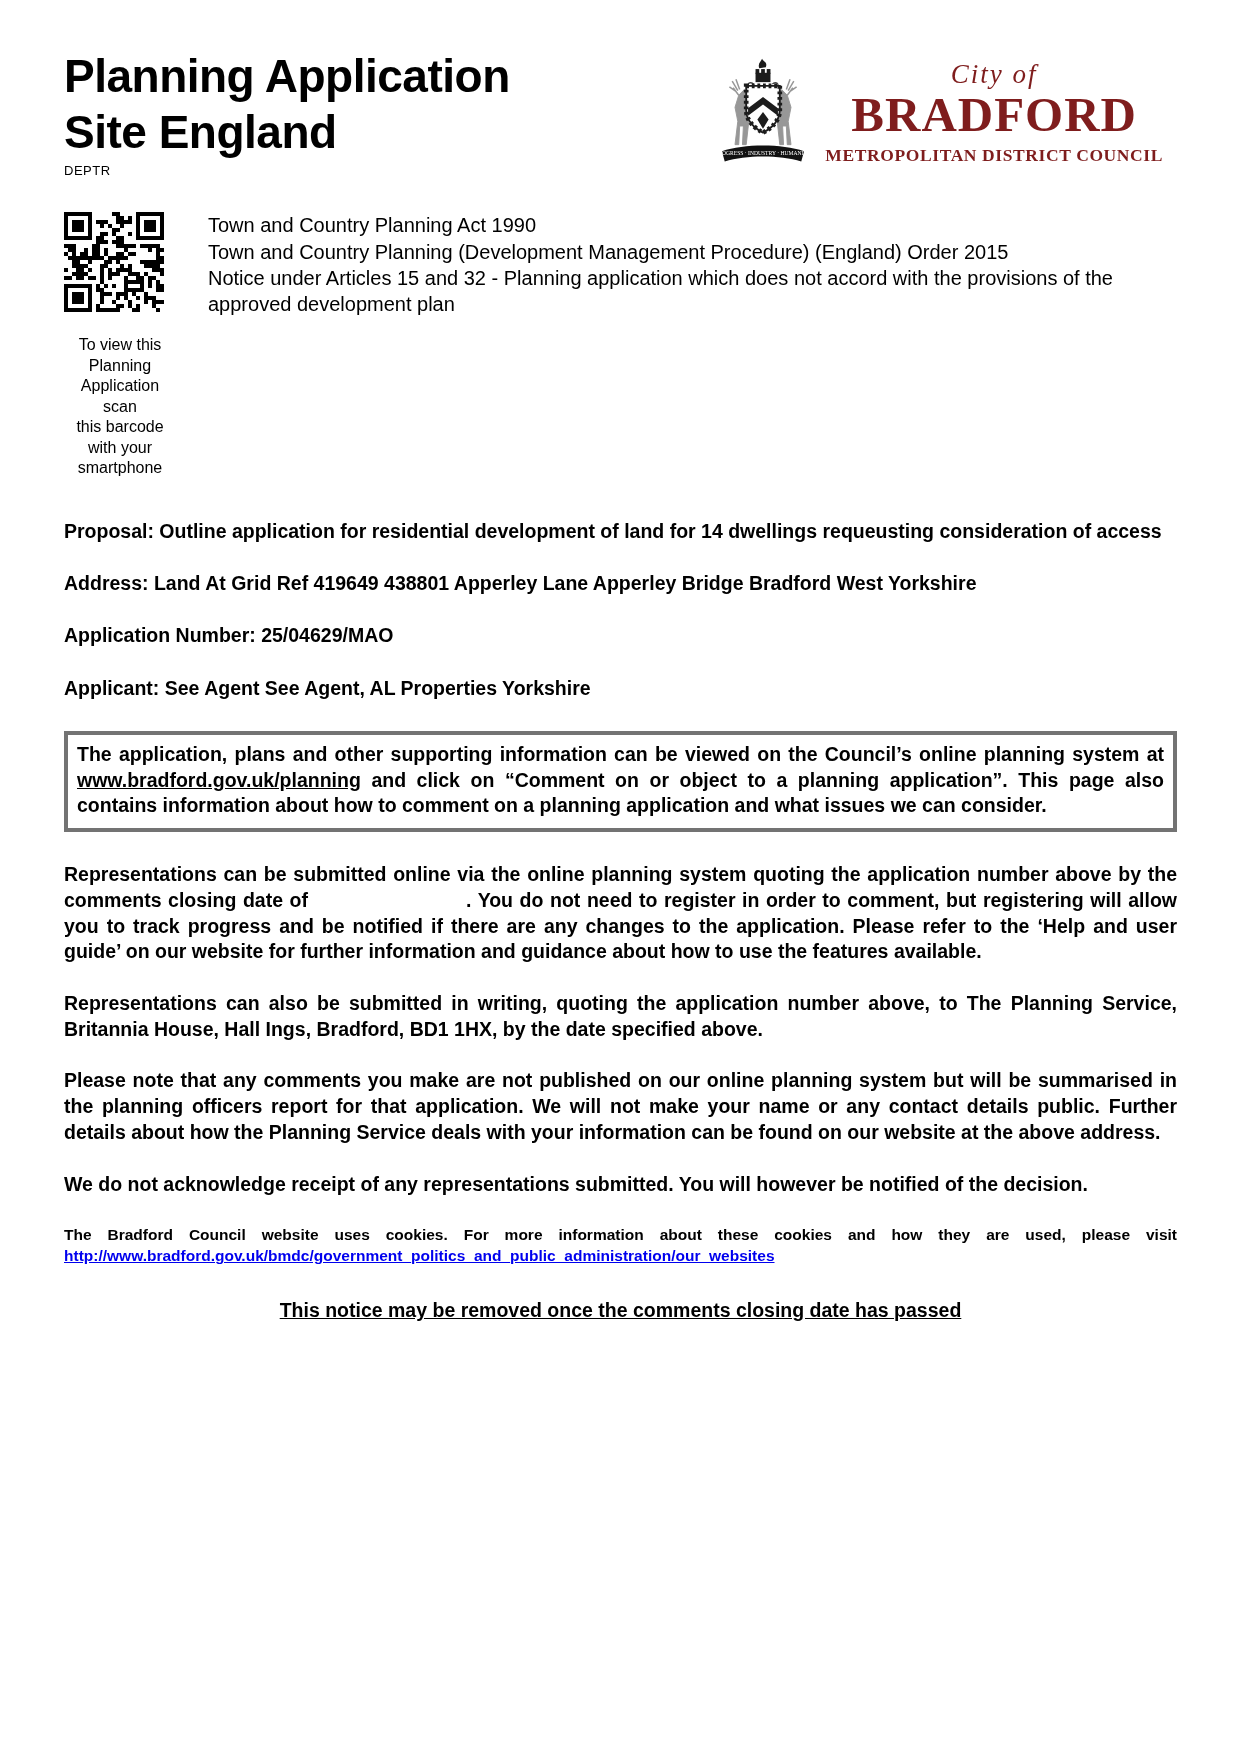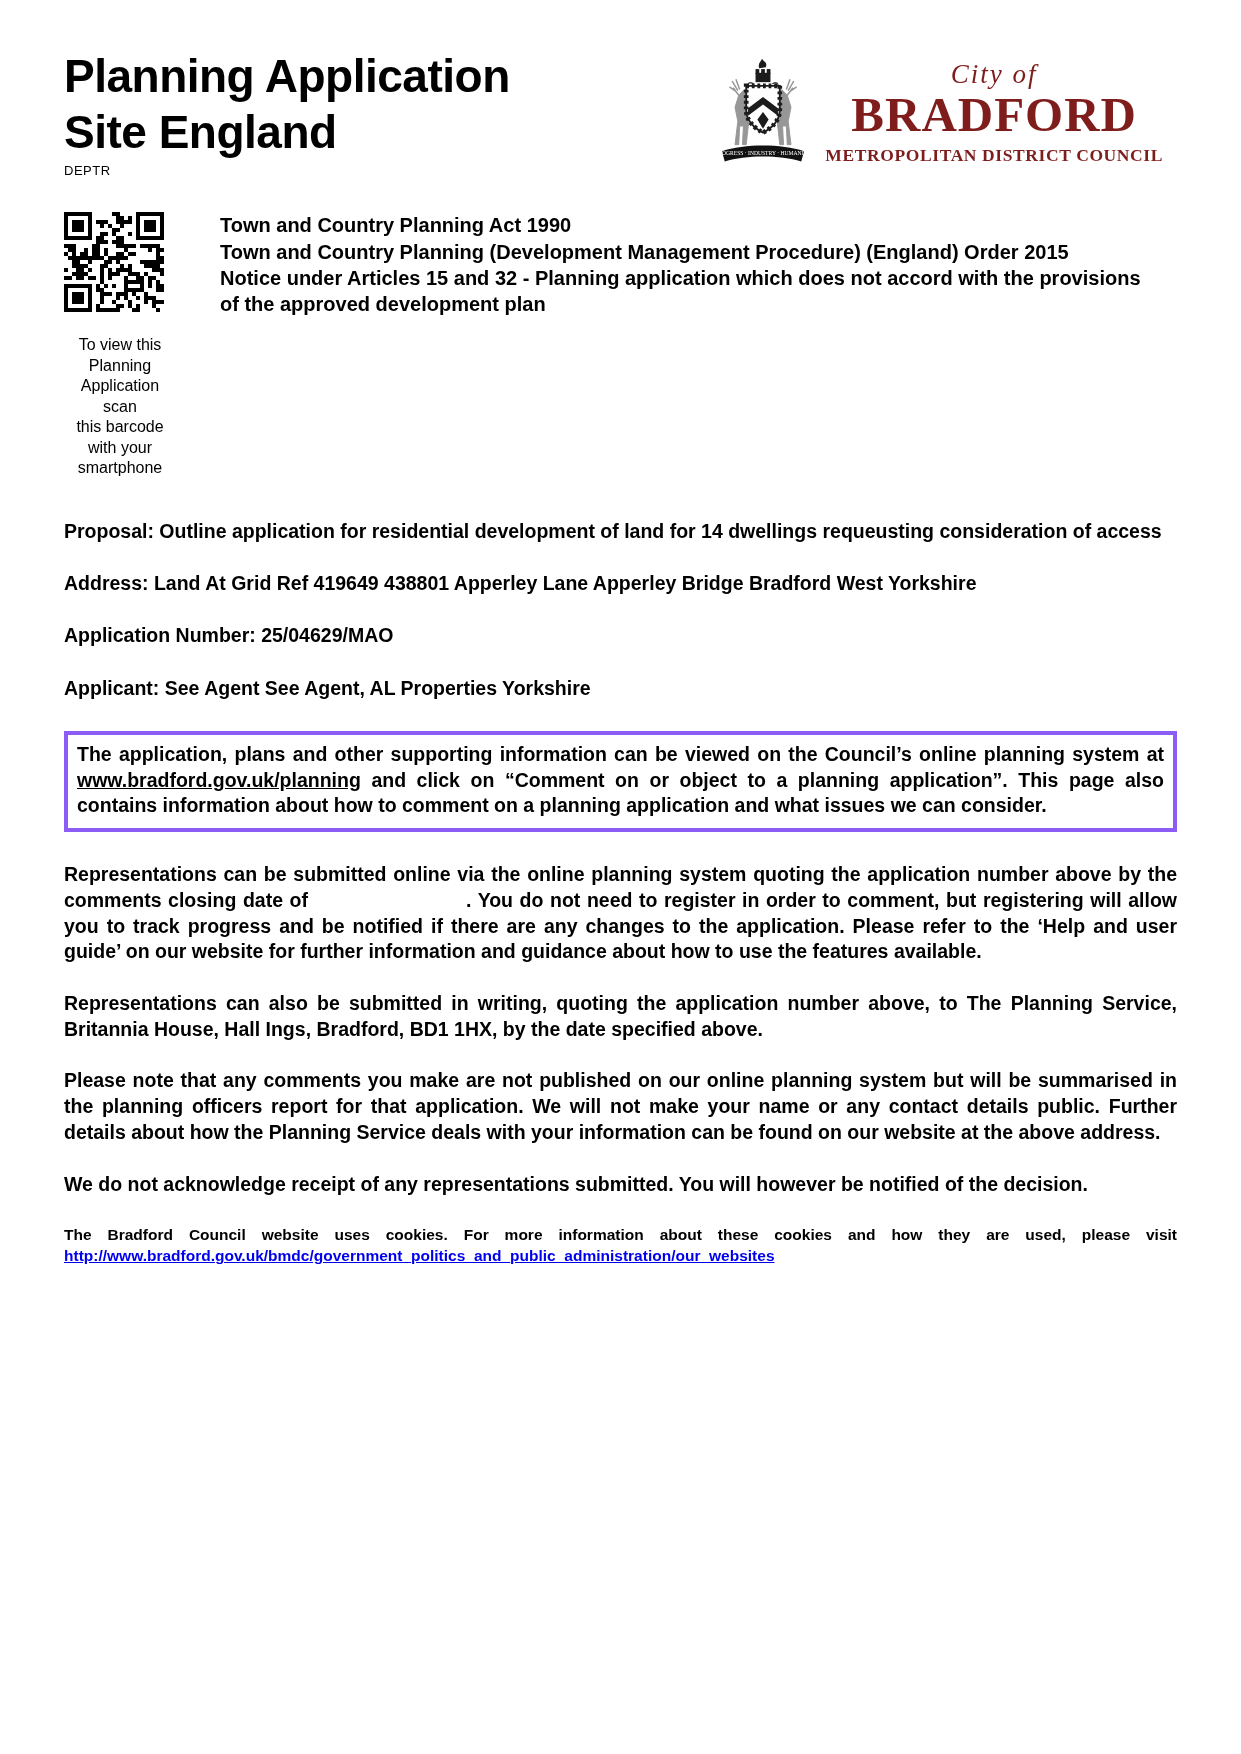--- a/index.html
+++ b/index.html
@@ -73,38 +73,38 @@
     text-align: center;
   }
   .qr-svg { width: 100px; height: 100px; display: block; }
   .qr-caption {
     margin-top: 23px;
     font-size: 16px;
     line-height: 1.28;
     white-space: pre-line;
   }
   .legislation {
-    margin-left: 44px;
+    margin-left: 32px;
     font-size: 20px;
-    font-weight: bold;
+    font-weight: normal;
     line-height: 1.32;
     max-width: 940px;
   }
   
   .detail {
     font-size: 19.5px;
     font-weight: bold;
     line-height: 1.3;
     margin-top: 27px;
     max-width: 1112px;
   }
   .detail.first { margin-top: 40px; }
   
   .view-box {
-    border: 4px solid #8b5cf6;
+    border: 4px solid #737373;
     margin-top: 30px;
     padding: 7px 9px 9px 9px;
     font-size: 19.5px;
     font-weight: bold;
     line-height: 1.32;
     text-align: justify;
   }
   .view-box a, .view-box .boxlink {
     color: #000;
     text-decoration: underline;
@@ -451,14 +451,15 @@
   <div class="para">Representations can also be submitted in writing, quoting the application number above, to The Planning Service, Britannia House, Hall Ings, Bradford, BD1 1HX, by the date specified above.</div>
 
   <div class="para">Please note that any comments you make are not published on our online planning system but will be summarised in the planning officers report for that application.  We will not make your name or any contact details public.  Further details about how the Planning Service deals with your information can be found on our website at the above address.</div>
 
   <div class="para">We do not acknowledge receipt of any representations submitted.  You will however be notified of the decision.</div>
 
   <div class="cookies">
     <span>The Bradford Council website uses cookies. For more information about these cookies and how they are used, please visit </span><a id="cookies-link" style="color: rgb(0, 0, 238);">http://www.bradford.gov.uk/bmdc/government_politics_and_public_administration/our_websites</a>
   </div>
 
+  <div class="removal">This notice may be removed once the comments closing date has passed</div>
 
 </div>
 
 </body></html>

